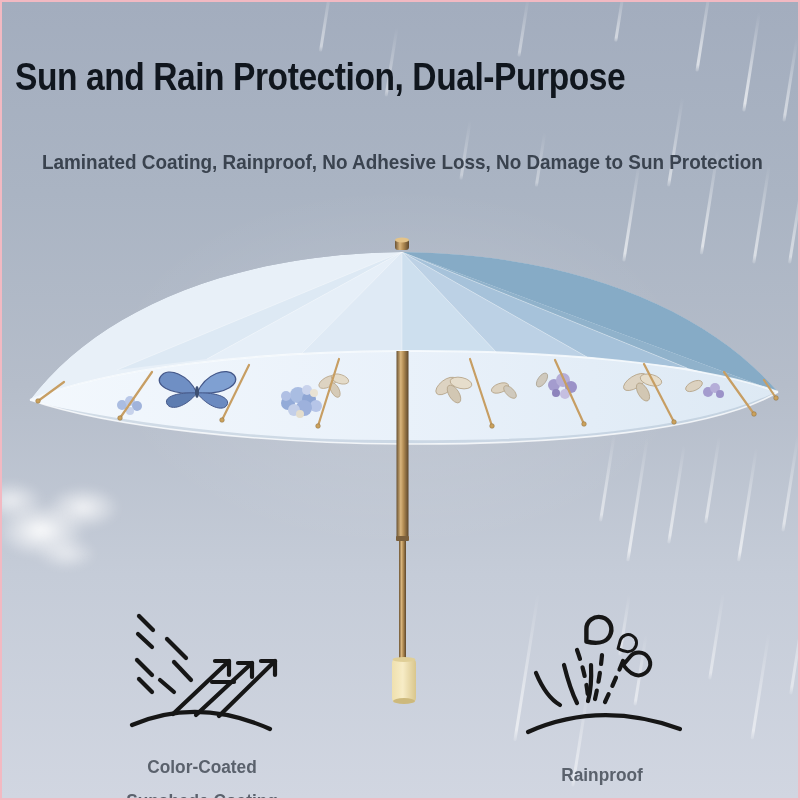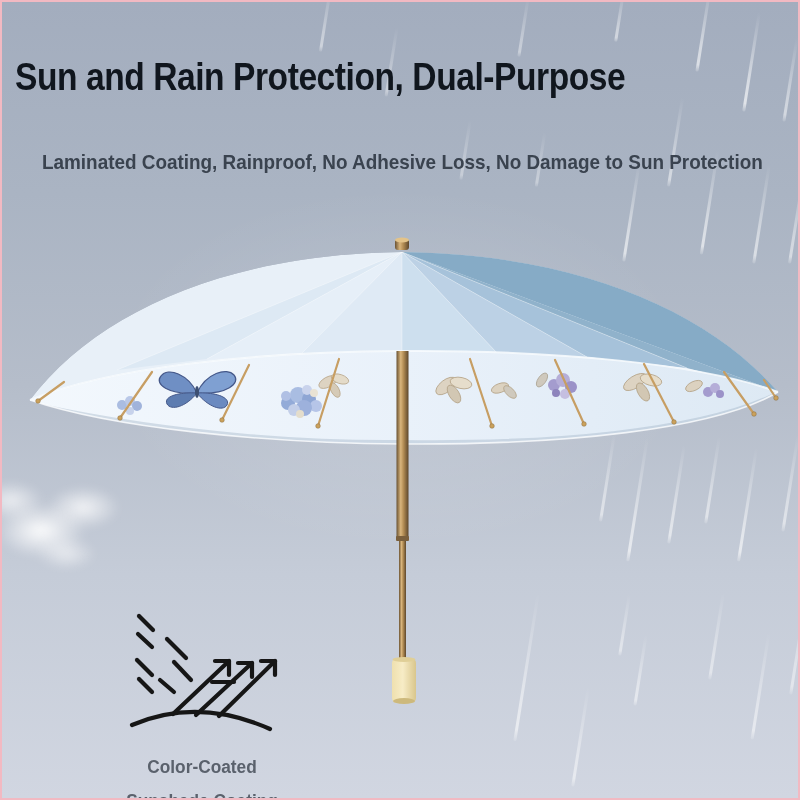--- a/index.html
+++ b/index.html
@@ -260,14 +260,30 @@
       <line x1="81" y1="120" x2="137" y2="68"></line>
       <polyline points="123,68 137,68 137,82"></polyline>
       <line x1="104" y1="121" x2="160" y2="66"></line>
       <polyline points="146,66 160,66 160,80"></polyline>
       <line x1="97" y1="87" x2="119" y2="87"></line>
     </svg>
     <div class="cap">Color-Coated</div>
     <div class="cap">Sunshade Coating</div>
   </div>
 
+  <div id="feature-rainproof" class="feature">
+    <svg class="icon-wrap" width="175" height="140" viewBox="0 0 175 140" fill="none" stroke="#161616" stroke-width="4.2" stroke-linecap="round" stroke-linejoin="round">
+      <path d="M13,125 Q85,93 165,122"></path>
+      <path d="M21,66 Q31,90 45,98"></path>
+      <path d="M49,58 Q55,82 62,96"></path>
+      <path d="M76,58 Q77,80 73,94"></path>
+      <path d="M62,43 Q71,68 73,90" stroke-dasharray="9 9"></path>
+      <path d="M87,48 Q85,70 80,92" stroke-dasharray="9 9"></path>
+      <path d="M108,54 Q99,76 90,95" stroke-dasharray="9 9"></path>
+      <path transform="translate(84,24) scale(1.05)" d="M-12,10 C-4,12 6,12 10,5 C14,-2 11,-11 3,-13 C-5,-15 -12,-9 -12,-2 C-12,2 -12,6 -12,10 Z"></path>
+      <path transform="translate(113,37) scale(0.7) rotate(15)" d="M-12,10 C-4,12 6,12 10,5 C14,-2 11,-11 3,-13 C-5,-15 -12,-9 -12,-2 C-12,2 -12,6 -12,10 Z"></path>
+      <path transform="translate(123,58) scale(0.95) rotate(40)" d="M-12,10 C-4,12 6,12 10,5 C14,-2 11,-11 3,-13 C-5,-15 -12,-9 -12,-2 C-12,2 -12,6 -12,10 Z"></path>
+    </svg>
+    <div class="cap">Rainproof</div>
+
+  </div>
 
 </div>
 
 </body></html>

